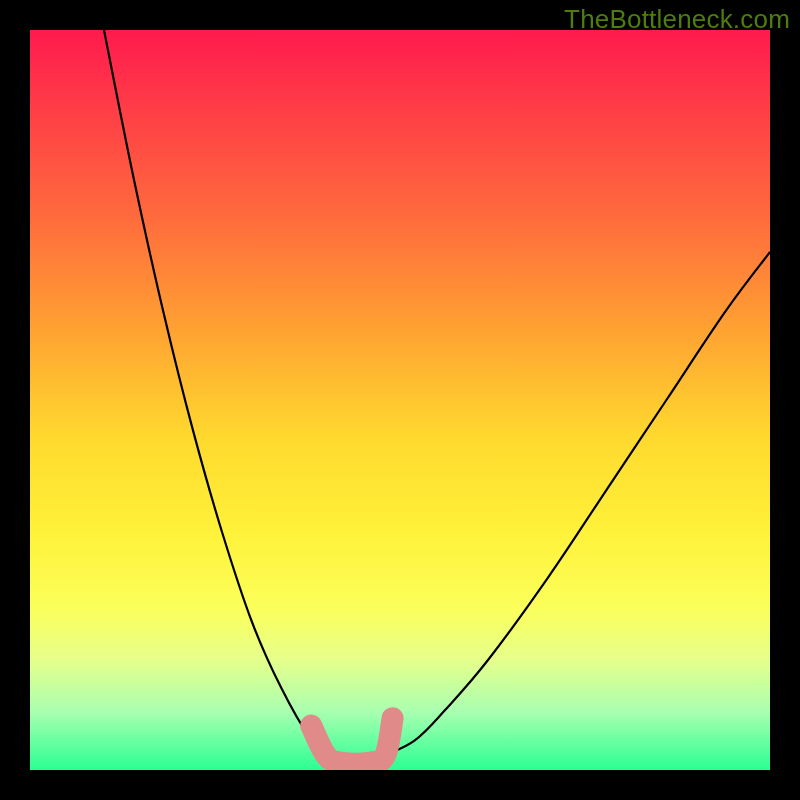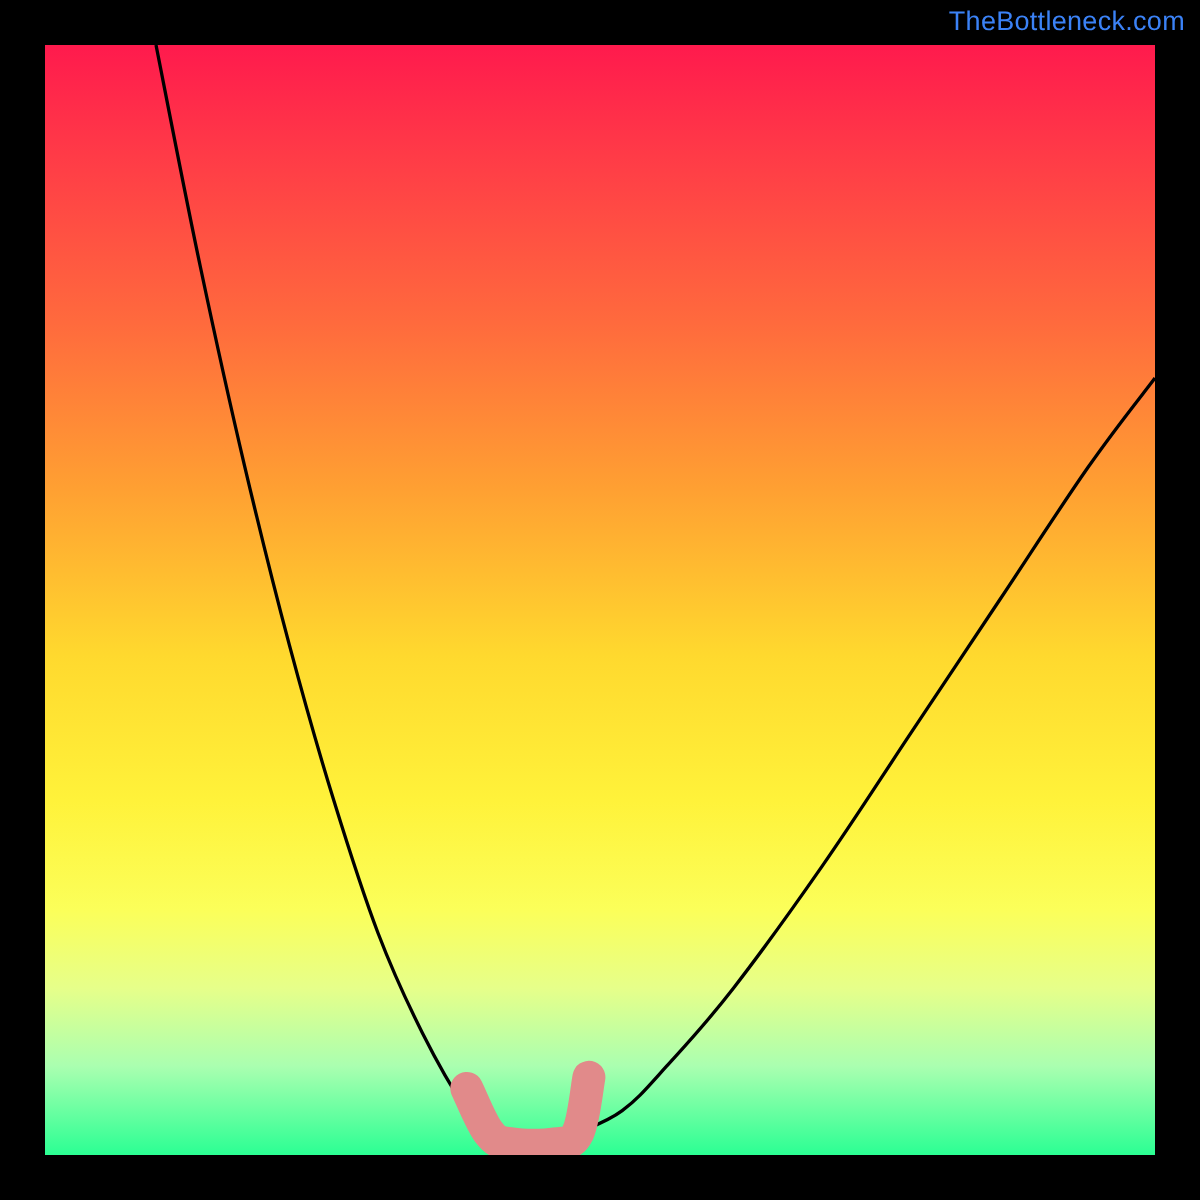--- a/index.html
+++ b/index.html
@@ -35,22 +35,22 @@
       #fbff5a 78%,
       #e6ff8a 85%,
       #aaffb0 92%,
       #2bff93 100%
     );
   }
   .watermark {
     position: absolute;
     top: 4px;
     right: 10px;
-    color: #3b82f6;
-    font-size: 18px;
+    color: #4d7c0f;
+    font-size: 26px;
     font-weight: 500;
     letter-spacing: 0.2px;
   }
   svg.curves {
     position: absolute;
     top: 0;
     left: 0;
     width: 740px;
     height: 740px;
   }

